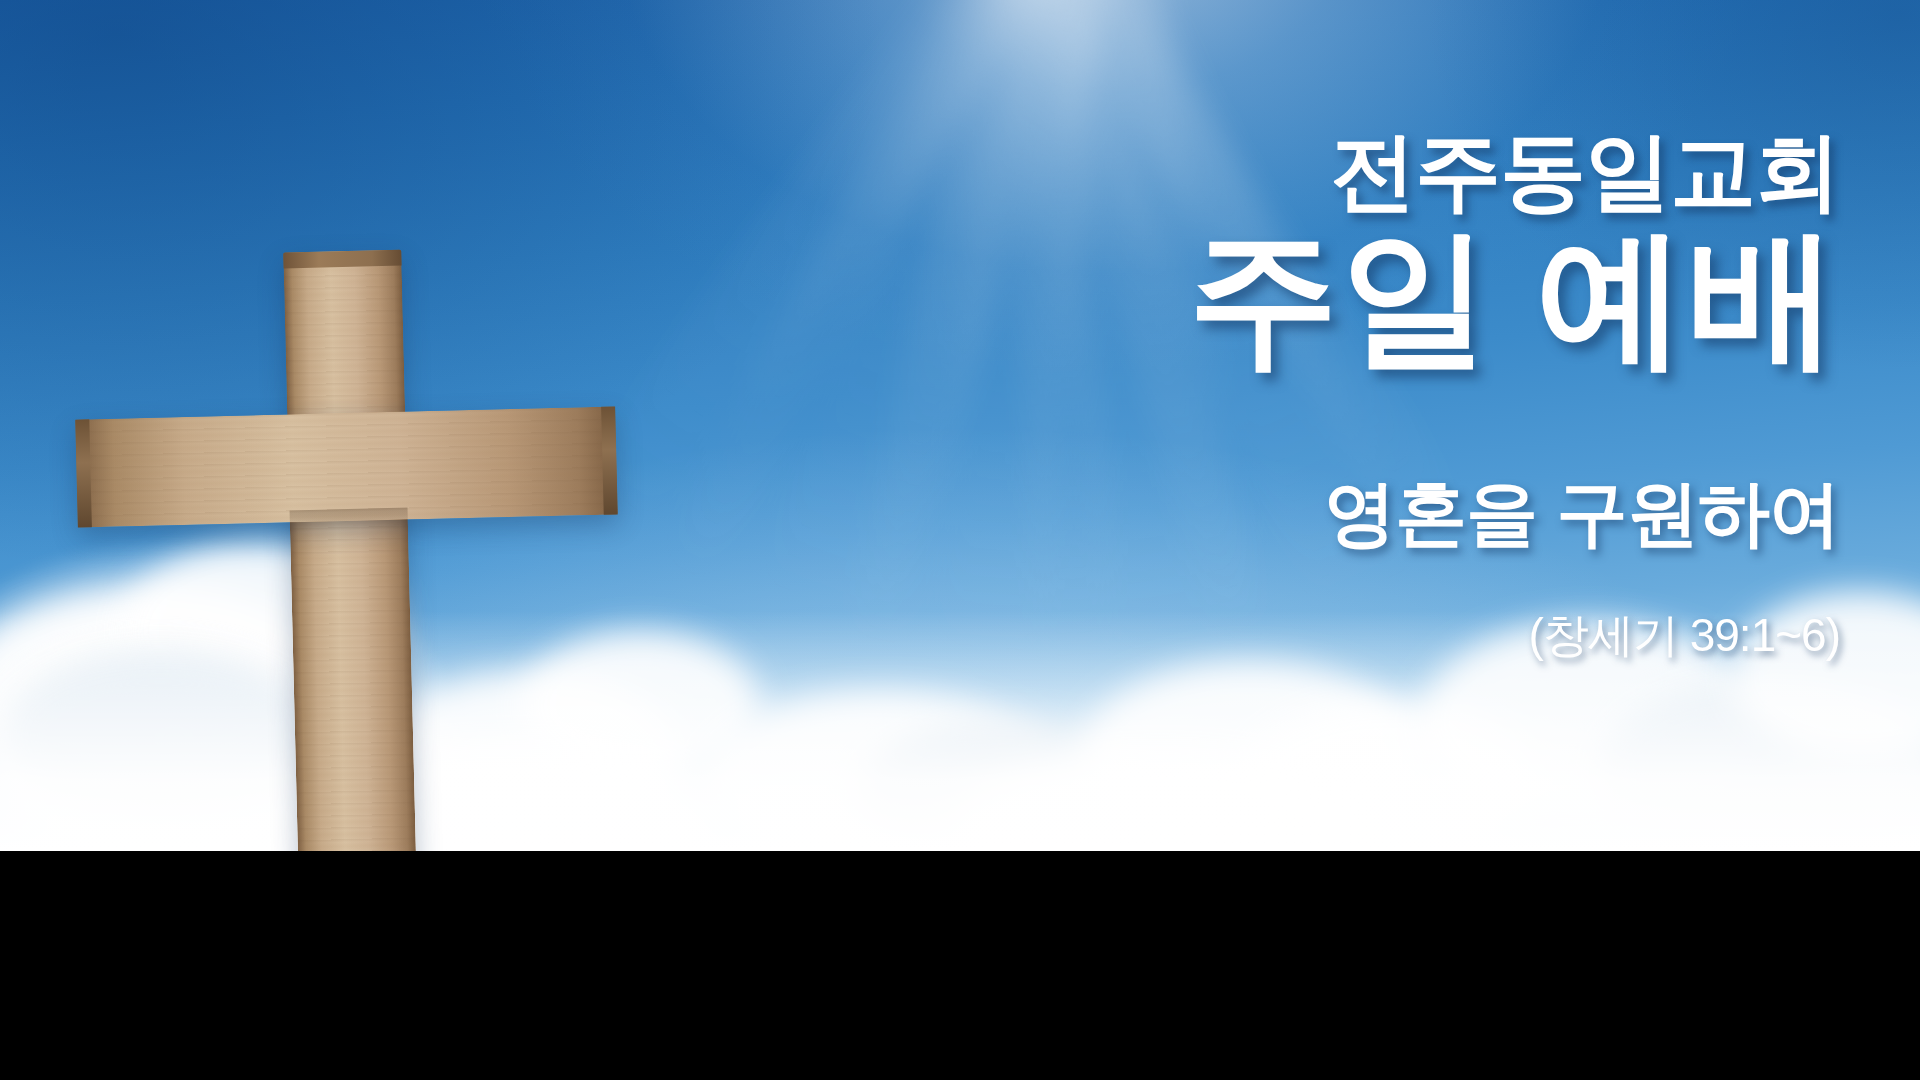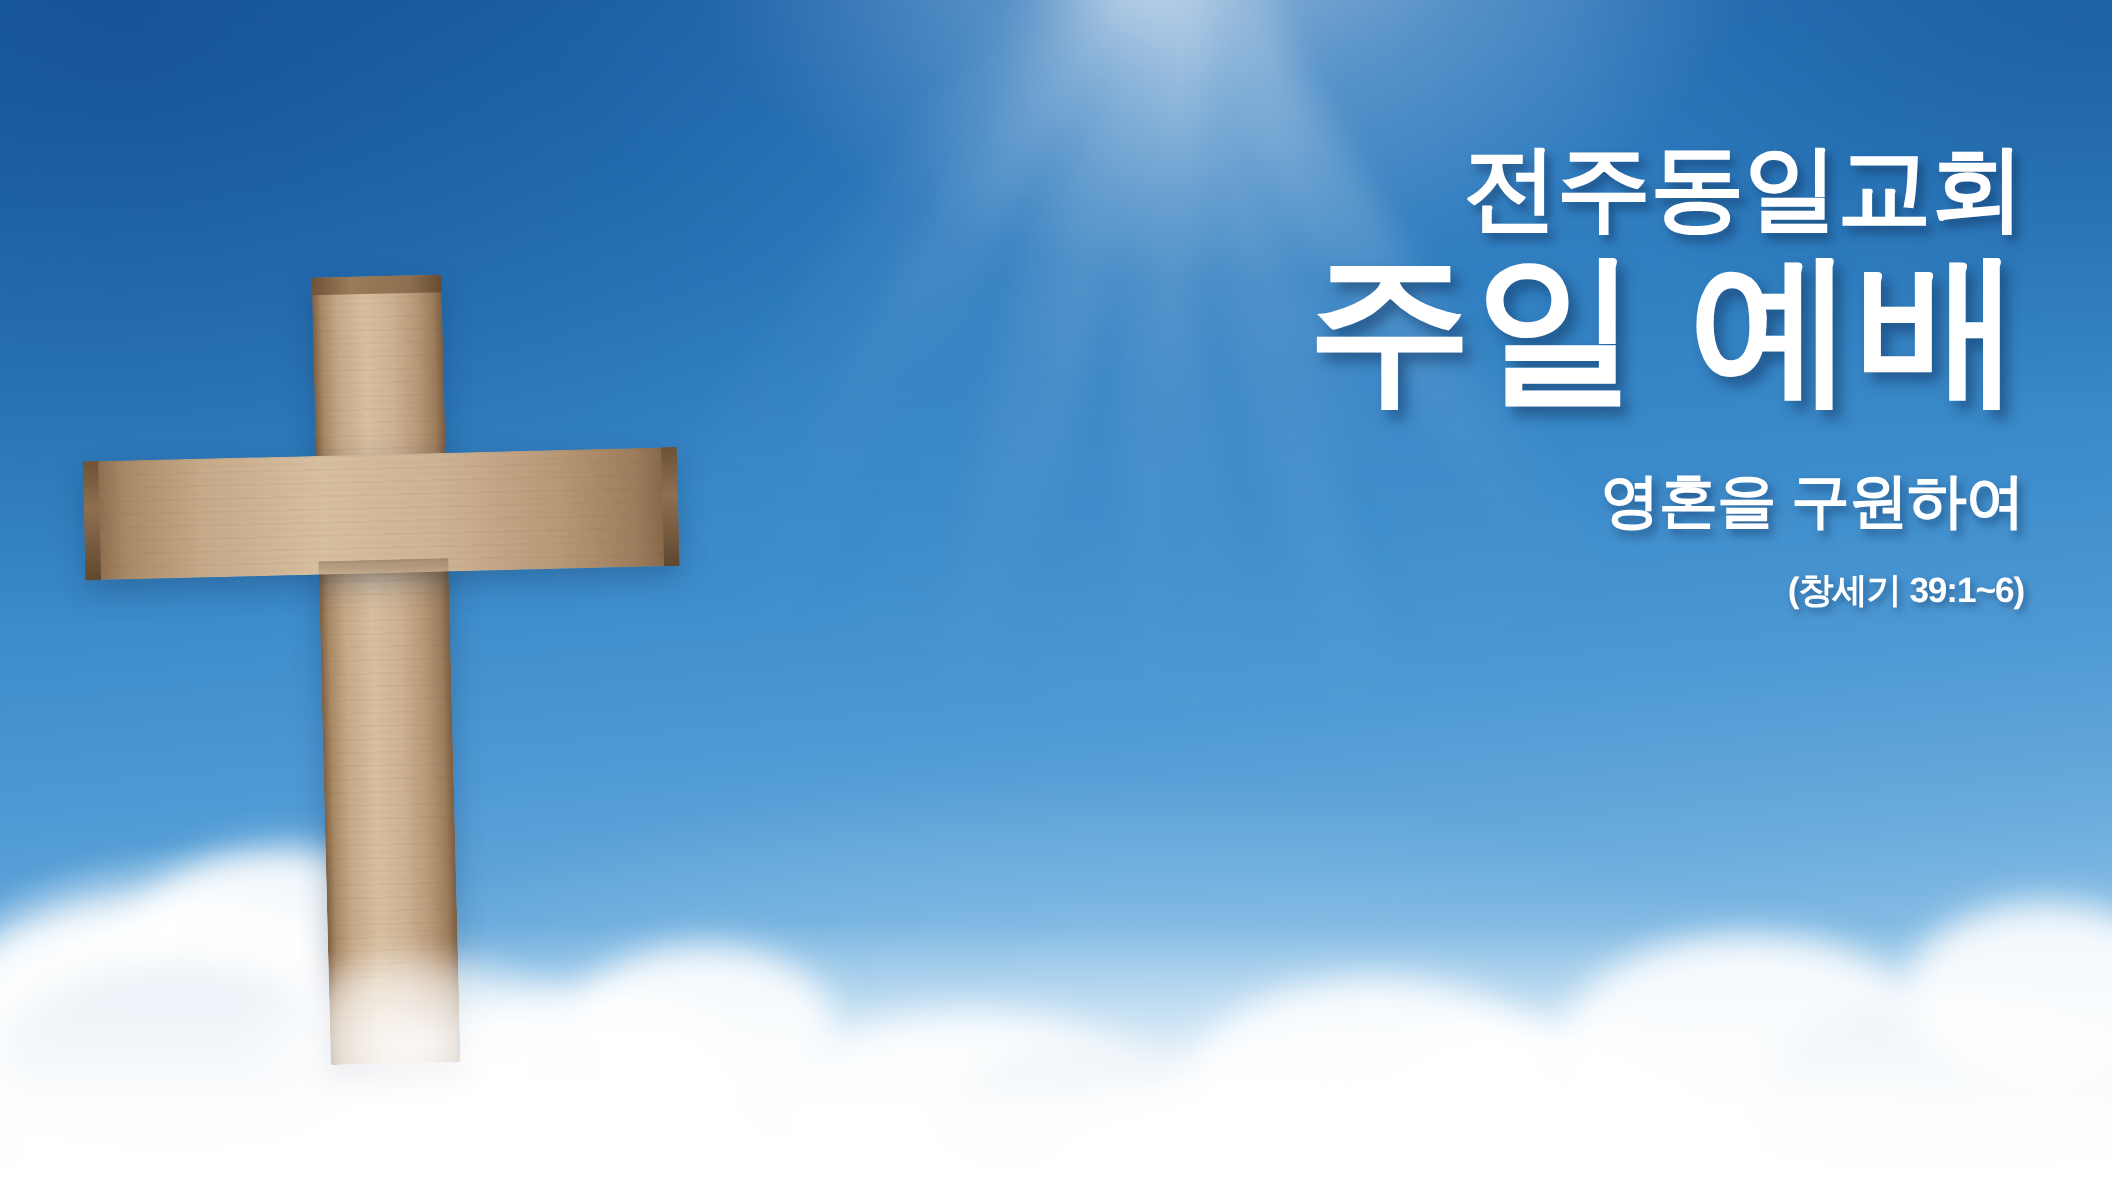--- a/index.html
+++ b/index.html
@@ -1,20 +1,20 @@
 <!DOCTYPE html>
 <html><head>
 <meta charset="utf-8">
 <style>
   html,body{margin:0;padding:0;background:#000;}
   body{font-family:"Liberation Sans","DejaVu Sans",sans-serif;}
 
   #stage{
     position:relative;
-    width:1920px;height:1080px;
+    width:1920px;height:851px;
     overflow:hidden;
   }
 
   
   .sky{
     position:absolute;inset:0;
     background:
       radial-gradient(ellipse 900px 620px at 58% -8%,
           rgba(255,255,255,0.55) 0%,
           rgba(215,235,250,0.30) 26%,
@@ -144,29 +144,29 @@
     white-space:nowrap;
   }
   .line-service{
     margin-top:4px;
     font-size:150px;font-weight:bold;line-height:1.06;
     letter-spacing:2px;
     text-shadow:7px 8px 12px rgba(18,52,96,.55);
     white-space:nowrap;
   }
   .slogan{
-    margin-top:44px;
-    font-size:54px;font-weight:bold;line-height:1.30;
+    margin-top:90px;
+    font-size:72px;font-weight:bold;line-height:1.30;
     letter-spacing:-1px;
     text-shadow:4px 5px 8px rgba(18,52,96,.50);
   }
   .slogan div{white-space:nowrap;}
   .verse{
-    margin-top:24px;
-    font-size:32px;font-weight:bold;
+    margin-top:44px;
+    font-size:46px;font-weight:normal;
     letter-spacing:-1px;
     text-shadow:3px 4px 7px rgba(18,52,96,.50);
     white-space:nowrap;
   }
 </style>
 </head>
 <body>
 
 <div id="stage">
 

